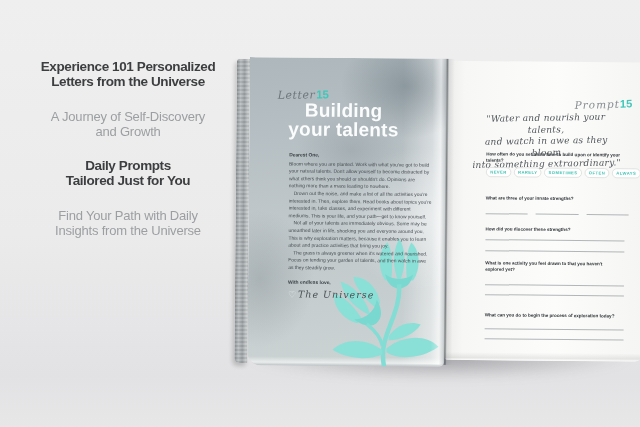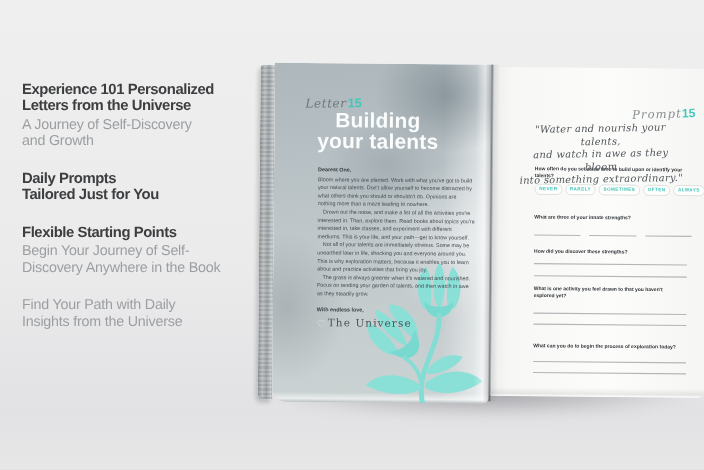--- a/index.html
+++ b/index.html
@@ -2,24 +2,24 @@
 <html><head>
 <meta charset="utf-8">
 <style>
   html,body{margin:0;padding:0;background:#dcdcde;}
   .frame{position:relative;width:640px;height:427px;overflow:hidden;
     background:linear-gradient(180deg,#efefef 0%,#ebebec 55%,#e2e2e4 88%,#e7e7e8 100%);
     font-family:"Liberation Sans",sans-serif;}
   .pre{white-space:pre-line;}
 
   
-  .marketing{position:absolute;left:20px;top:73px;width:216px;z-index:2;}
+  .marketing{position:absolute;left:20px;top:59px;width:216px;z-index:2;text-align:center;}
   .feature{margin-bottom:19px;}
   .feature-title{font-weight:700;font-size:13.5px;line-height:15px;letter-spacing:-0.4px;color:#3d3e40;}
-  .feature-sub{font-size:13px;line-height:15px;letter-spacing:-0.2px;color:#9c9fa1;margin-top:2px;}
+  .feature-sub{font-size:13px;line-height:15px;letter-spacing:-0.2px;color:#9c9fa1;margin-top:20px;}
 
   
   .book-shadow{position:absolute;left:243px;top:350px;width:392px;height:30px;z-index:0;
     background:radial-gradient(ellipse at 50% 25%,rgba(95,95,103,0.5),rgba(95,95,103,0) 70%);
     filter:blur(5px);}
   .book{position:absolute;left:237px;top:57px;width:410px;height:308px;z-index:1;
     transform:rotate(0.5deg);transform-origin:0 0;}
   .page-stack{position:absolute;left:0;top:2px;width:13px;height:304px;border-radius:3px 0 0 5px;
     background:
       repeating-linear-gradient(180deg,rgba(255,255,255,0.10) 0 2px,rgba(0,0,0,0.05) 2px 4px),
@@ -54,21 +54,21 @@
     line-height:18.5px;letter-spacing:0.2px;color:#fbfcfc;text-align:center;}
   .lp-body{position:absolute;left:40px;top:94px;z-index:3;width:204px;font-size:7px;
     line-height:10.6px;color:#474d52;transform:scale(0.7);transform-origin:0 0;}
   .lp-body .salutation{font-weight:700;color:#3a4045;margin-bottom:2px;}
   .lp-body p{margin:0;}
   .lp-body p + p{text-indent:7px;}
   .lp-closing{position:absolute;left:40px;top:222px;z-index:3;font-weight:700;font-size:7px;
     color:#3a4045;transform:scale(0.7);transform-origin:0 0;}
   .lp-sign{position:absolute;left:40px;top:231px;z-index:3;display:flex;align-items:center;}
   .lp-sign .heart{font-size:9px;color:#e2e8e8;margin-right:2px;}
-  .lp-sign .name{font-family:"DejaVu Serif",serif;font-size:9.5px;color:#4c5357;letter-spacing:1px;}
+  .lp-sign .name{font-family:"DejaVu Serif",serif;font-style:italic;font-size:9.5px;color:#4c5357;letter-spacing:1px;}
   .flower{position:absolute;right:0;bottom:-2px;z-index:2;}
 
   
   .rp-label{position:absolute;right:14px;top:32px;transform:rotate(-2deg);white-space:nowrap;}
   .rp-label .script{font-size:10.5px;color:#868d91;letter-spacing:1px;}
   .rp-label .num{font-weight:700;font-size:11px;color:#3fc8ba;}
   .rp-quote{position:absolute;left:24px;top:51px;width:152px;text-align:center;
     font-family:"DejaVu Serif",serif;font-style:italic;font-size:9px;line-height:11.5px;
     letter-spacing:0.3px;color:#50565b;transform:rotate(-1.5deg);}
   .rq{position:absolute;left:40px;width:196px;font-weight:700;font-size:6.5px;line-height:8.5px;
@@ -91,25 +91,20 @@
   <div class="marketing">
     <div class="feature">
       <div class="feature-title pre">Experience 101 Personalized
 Letters from the Universe</div>
       <div class="feature-sub pre">A Journey of Self-Discovery
 and Growth</div>
     </div>
     <div class="feature">
       <div class="feature-title pre">Daily Prompts
 Tailored Just for You</div>
-    </div>
-    <div class="feature">
-      <div class="feature-title pre">Flexible Starting Points</div>
-      <div class="feature-sub pre">Begin Your Journey of Self-
-Discovery Anywhere in the Book</div>
     </div>
     <div class="feature">
       <div class="feature-sub pre">Find Your Path with Daily
 Insights from the Universe</div>
     </div>
   </div>
 
   <div class="book-shadow"></div>
   <div class="book">
     <div class="page-stack"></div>

